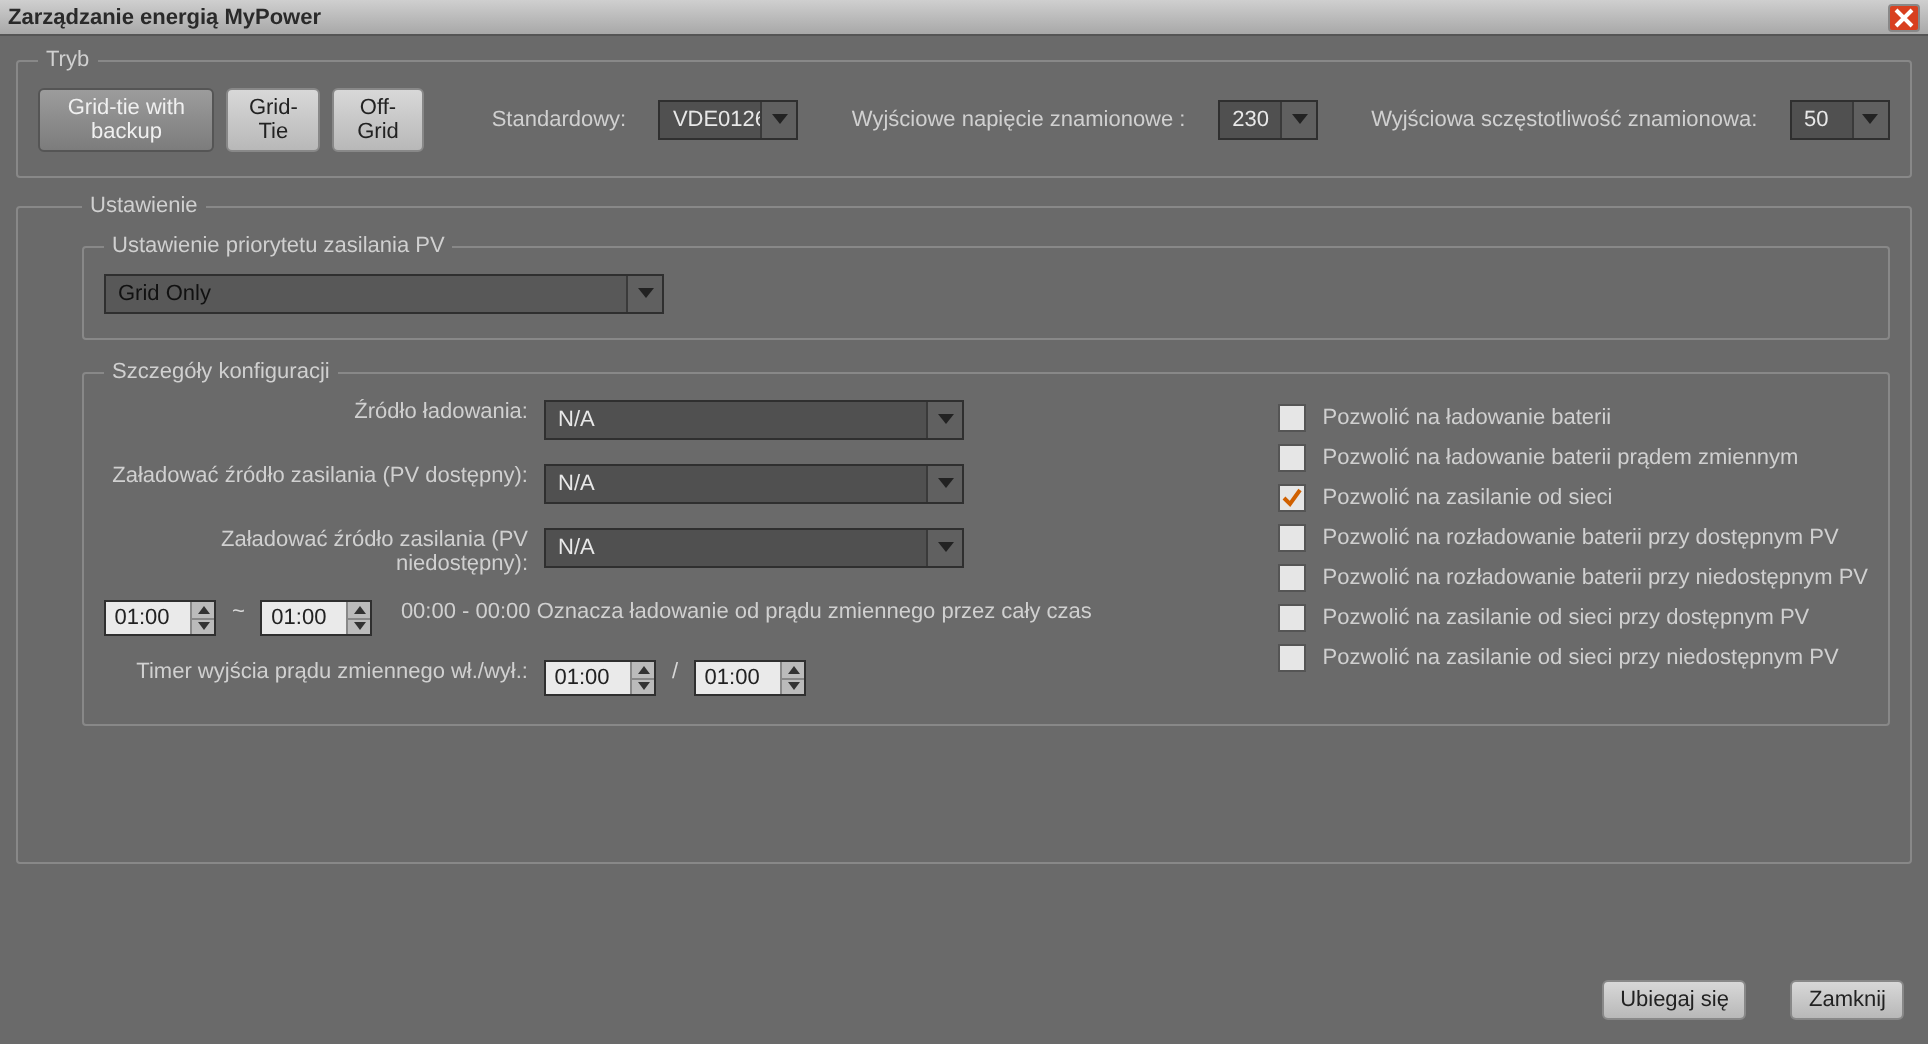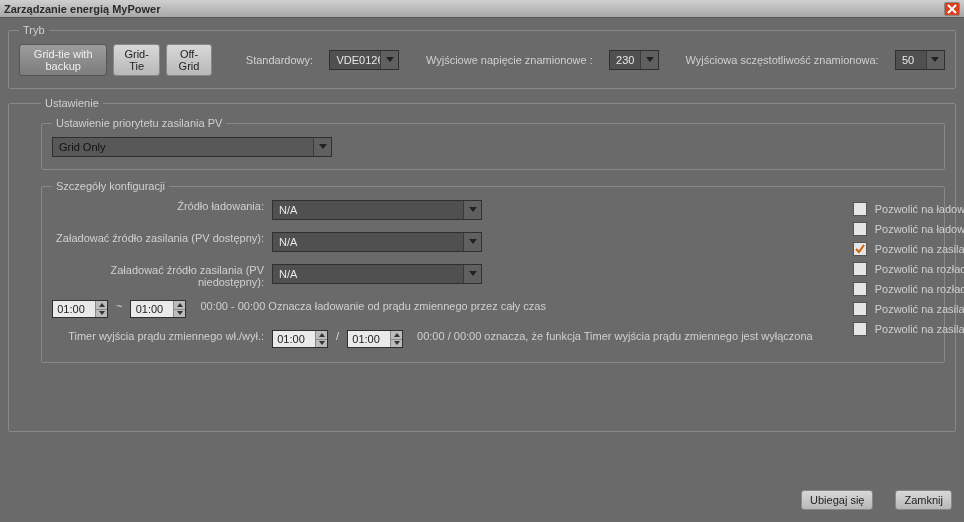--- a/index.html
+++ b/index.html
@@ -364,21 +364,20 @@
                       <path d="M0 4 L3 0 L6 4 Z" fill="#333"></path>
                     </svg>
                   </div>
                 <div>
                     <svg viewBox="0 0 6 4">
                       <path d="M0 0 L3 4 L6 0 Z" fill="#333"></path>
                     </svg>
                   </div>
               </div>
             </div>
-            <span class="hint">00:00 / 00:00 oznacza, że funkcja Timer wyjścia prądu zmiennego jest wyłączona</span>
           </div>
         </div>
 
         <div class="right-col">
           <div class="checks" id="checks-container">
               <div class="check-row">
                 <div class="checkbox"></div>
                 <span class="label">Pozwolić na ładowanie baterii</span>
               </div>
               <div class="check-row">

